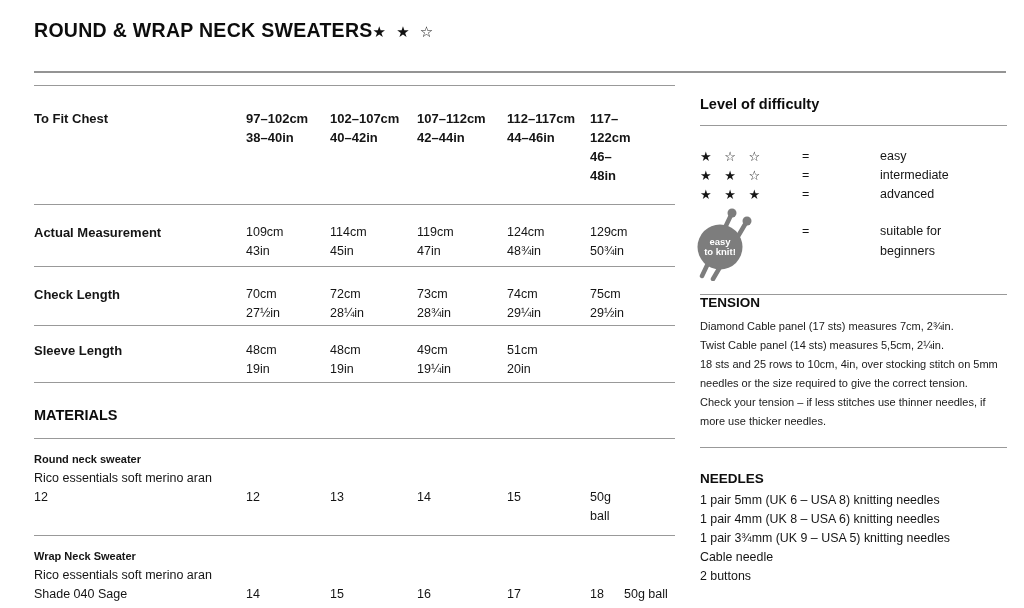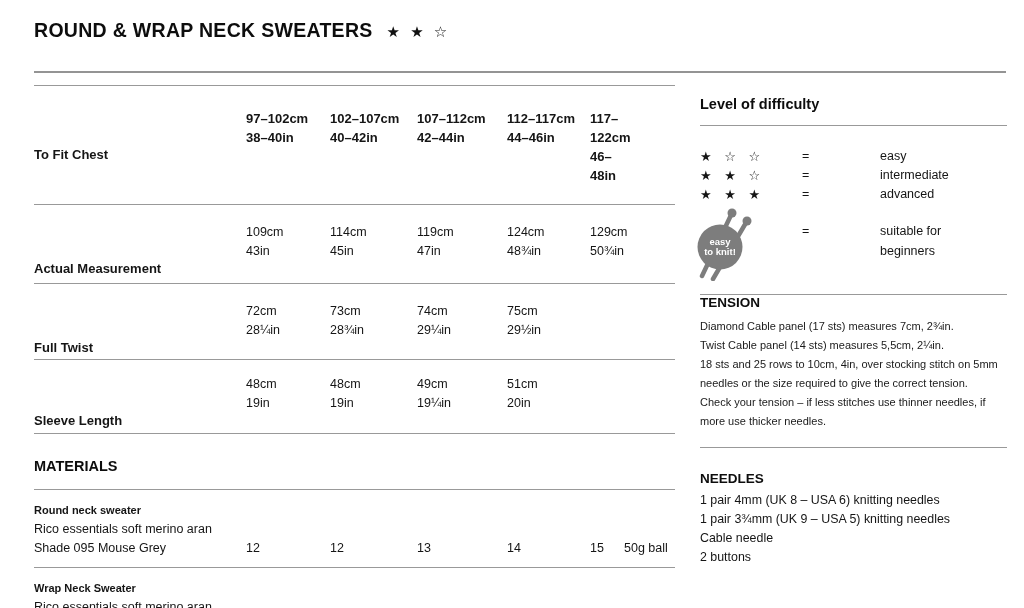--- a/index.html
+++ b/index.html
@@ -9,21 +9,21 @@
     font-family: "Liberation Sans", "DejaVu Sans", sans-serif;
     color: #151515;
     position: relative;
     overflow: hidden;
   }
   .page { position: absolute; inset: 0; background: #fff; }
 
   
   .doc-title-row {
     position: absolute; left: 34px; top: 19px;
-    display: flex; align-items: center; gap: 14px;
+    display: flex; align-items: center; 
     white-space: nowrap;
   }
   .doc-title { font-size: 19.5px; font-weight: 700; letter-spacing: 0.3px; color: #0d0d0d; }
   .doc-title-stars { font-size: 15px; letter-spacing: 3px; color: #111; padding-top: 2px; }
 
   .rule { border: 0; border-top: 1.5px solid #999; height: 0; }
   .rule-full { position: absolute; left: 34px; top: 71px; width: 972px; border-top: 2px solid #949494; }
 
   
   .col-left  { position: absolute; left: 34px;  top: 72px; width: 641px; }
@@ -32,21 +32,21 @@
   h2.sec-head { font-size: 14.5px; font-weight: 700; color: #0d0d0d; }
   .col-left  h2.sec-head { margin-top: 24px; }
   .rule-under-head { margin-top: 13px; }
 
   
   .m-row {
     display: grid;
     grid-template-columns: 212px 84px 87px 90px 83px 34px 1fr;
     font-size: 12.5px; line-height: 19px;
   }
-  .m-row .lbl { font-weight: 700; font-size: 13px; margin-top: 36px; }
+  .m-row .lbl { font-weight: 700; font-size: 13px; }
   .m-row.bold-vals .cell { font-weight: 700; font-size: 13px; }
   .row-tofit   { padding: 23px 0 19px; }
   .row-actual  { padding: 18px 0 5px; }
   .row-full    { padding: 18px 0 2px; }
   .row-sleeve  { padding: 15px 0 3px; }
 
   
   .materials-head { margin-top: 9px; }
   .rule-under-materials { margin-top: 15px; }
   .mat-group { padding: 11px 0 9px; font-size: 12.5px; line-height: 19px; }
@@ -141,21 +141,25 @@
       </div>
       <div class="cell">
         <div>129cm</div>
         <div>50¾in</div>
       </div>
       <div></div>
     </div>
     <hr class="rule">
 
     <div class="m-row row-full">
-      <div class="lbl">Full Twist</div>
+      <div class="lbl">Check Length</div>
+      <div class="cell">
+        <div>70cm</div>
+        <div>27½in</div>
+      </div>
       <div class="cell">
         <div>72cm</div>
         <div>28¼in</div>
       </div>
       <div class="cell">
         <div>73cm</div>
         <div>28¾in</div>
       </div>
       <div class="cell">
         <div>74cm</div>
@@ -191,21 +195,20 @@
     </div>
     <hr class="rule">
 
     <h2 class="sec-head materials-head">MATERIALS</h2>
     <hr class="rule rule-under-materials">
 
     <div class="mat-group">
       <div class="mat-name">Round neck sweater</div>
       <div>Rico essentials soft merino aran</div>
       <div class="mat-qty-row">
-        <div>Shade 095 Mouse Grey</div>
         <div>12</div>
         <div>12</div>
         <div>13</div>
         <div>14</div>
         <div>15</div>
         <div>50g ball</div>
       </div>
     </div>
     <hr class="rule">
 
@@ -270,20 +273,21 @@
     <div class="tension-body">
       <div>Diamond Cable panel (17 sts) measures 7cm, 2¾in.</div>
       <div>Twist Cable panel (14 sts) measures 5,5cm, 2¼in.</div>
       <div>18 sts and 25 rows to 10cm, 4in, over stocking stitch on 5mm needles or the size required to give the correct tension.</div>
       <div>Check your tension – if less stitches use thinner needles, if more use thicker needles.</div>
     </div>
 
     <hr class="rule rule-before-needles">
     <h2 class="needles-head">NEEDLES</h2>
     <ul class="needles-list">
+      <li>1 pair 5mm (UK 6 – USA 8) knitting needles</li>
       <li>1 pair 4mm (UK 8 – USA 6) knitting needles</li>
       <li>1 pair 3¾mm (UK 9 – USA 5) knitting needles</li>
       <li>Cable needle</li>
       <li>2 buttons</li>
     </ul>
   </div>
 
 </div>
 
 </body></html>

